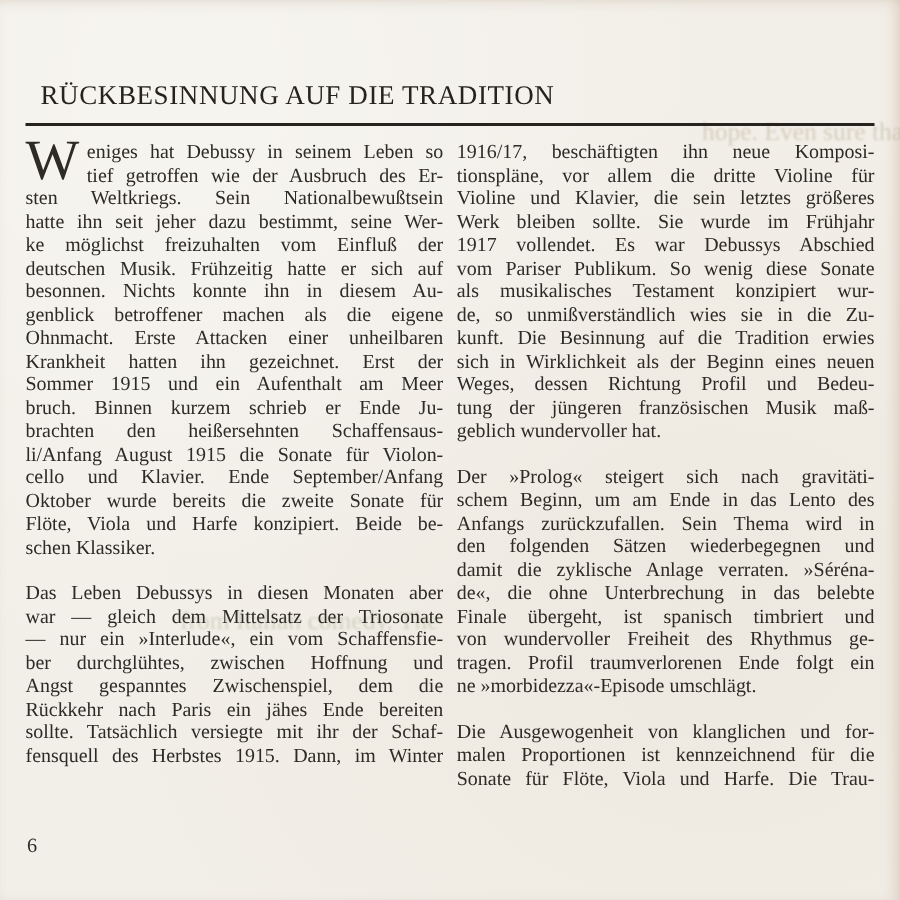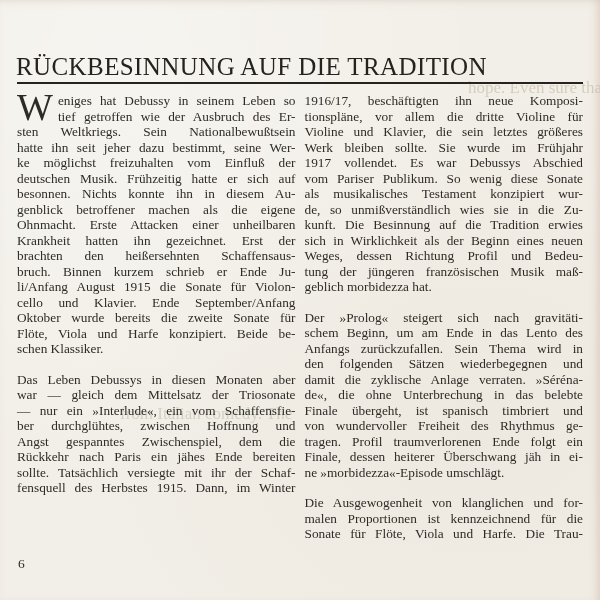--- a/index.html
+++ b/index.html
@@ -14,23 +14,23 @@
     overflow: hidden;
     background:
       radial-gradient(ellipse at 20% 10%, rgba(255,255,255,0.35), rgba(255,255,255,0) 55%),
       radial-gradient(ellipse at 80% 70%, rgba(216,205,185,0.18), rgba(216,205,185,0) 60%),
       var(--paper, #f2efe8);
     box-shadow: inset -7px 0 10px -5px rgba(190,150,130,0.35),
                 inset 0 5px 10px -6px rgba(200,190,170,0.5);
   }
   .page-title {
     position: absolute;
-    left: 16px;
+    left: 27px;
     top: 53px;
-    font-size: 25px;
+    font-size: 18px;
     letter-spacing: 0.4px;
     color: var(--ink-title, #24211d);
     white-space: nowrap;
   }
   .title-rule {
     position: absolute;
     left: 17px;
     width: 566px;
     top: 82px;
     height: 2px;
@@ -103,22 +103,23 @@
           <div class="line">eniges hat Debussy in seinem Leben so</div>
           <div class="line">tief getroffen wie der Ausbruch des Er-</div>
           <div class="line">sten Weltkriegs. Sein Nationalbewußtsein</div>
           <div class="line">hatte ihn seit jeher dazu bestimmt, seine Wer-</div>
           <div class="line">ke möglichst freizuhalten vom Einfluß der</div>
           <div class="line">deutschen Musik. Frühzeitig hatte er sich auf</div>
           <div class="line">besonnen. Nichts konnte ihn in diesem Au-</div>
           <div class="line">genblick betroffener machen als die eigene</div>
           <div class="line">Ohnmacht. Erste Attacken einer unheilbaren</div>
           <div class="line">Krankheit hatten ihn gezeichnet. Erst der</div>
+          <div class="line">Sommer 1915 und ein Aufenthalt am Meer</div>
+          <div class="line">bruch. Binnen kurzem schrieb er Ende Ju-</div>
           <div class="line">brachten den heißersehnten Schaffensaus-</div>
-          <div class="line">bruch. Binnen kurzem schrieb er Ende Ju-</div>
           <div class="line">li/Anfang August 1915 die Sonate für Violon-</div>
           <div class="line">cello und Klavier. Ende September/Anfang</div>
           <div class="line">Oktober wurde bereits die zweite Sonate für</div>
           <div class="line">Flöte, Viola und Harfe konzipiert. Beide be-</div>
           <div class="line last">schen Klassiker.</div>
         </div>
         <div class="paragraph">
           <div class="line">Das Leben Debussys in diesen Monaten aber</div>
           <div class="line">war — gleich dem Mittelsatz der Triosonate</div>
           <div class="line">— nur ein »Interlude«, ein vom Schaffensfie-</div>
@@ -136,33 +137,32 @@
           <div class="line">Violine und Klavier, die sein letztes größeres</div>
           <div class="line">Werk bleiben sollte. Sie wurde im Frühjahr</div>
           <div class="line">1917 vollendet. Es war Debussys Abschied</div>
           <div class="line">vom Pariser Publikum. So wenig diese Sonate</div>
           <div class="line">als musikalisches Testament konzipiert wur-</div>
           <div class="line">de, so unmißverständlich wies sie in die Zu-</div>
           <div class="line">kunft. Die Besinnung auf die Tradition erwies</div>
           <div class="line">sich in Wirklichkeit als der Beginn eines neuen</div>
           <div class="line">Weges, dessen Richtung Profil und Bedeu-</div>
           <div class="line">tung der jüngeren französischen Musik maß-</div>
-          <div class="line last">geblich morbidezza hat.</div>
+          <div class="line last">geblich wundervoller hat.</div>
         </div>
         <div class="paragraph">
           <div class="line">Der »Prolog« steigert sich nach gravitäti-</div>
           <div class="line">schem Beginn, um am Ende in das Lento des</div>
           <div class="line">Anfangs zurückzufallen. Sein Thema wird in</div>
           <div class="line">den folgenden Sätzen wiederbegegnen und</div>
           <div class="line">damit die zyklische Anlage verraten. »Séréna-</div>
           <div class="line">de«, die ohne Unterbrechung in das belebte</div>
           <div class="line">Finale übergeht, ist spanisch timbriert und</div>
           <div class="line">von wundervoller Freiheit des Rhythmus ge-</div>
           <div class="line">tragen. Profil traumverlorenen Ende folgt ein</div>
-          <div class="line">Finale, dessen heiterer Überschwang jäh in ei-</div>
           <div class="line last">ne »morbidezza«-Episode umschlägt.</div>
         </div>
         <div class="paragraph">
           <div class="line">Die Ausgewogenheit von klanglichen und for-</div>
           <div class="line">malen Proportionen ist kennzeichnend für die</div>
           <div class="line">Sonate für Flöte, Viola und Harfe. Die Trau-</div>
         </div>
       </div>
   </div>
 

